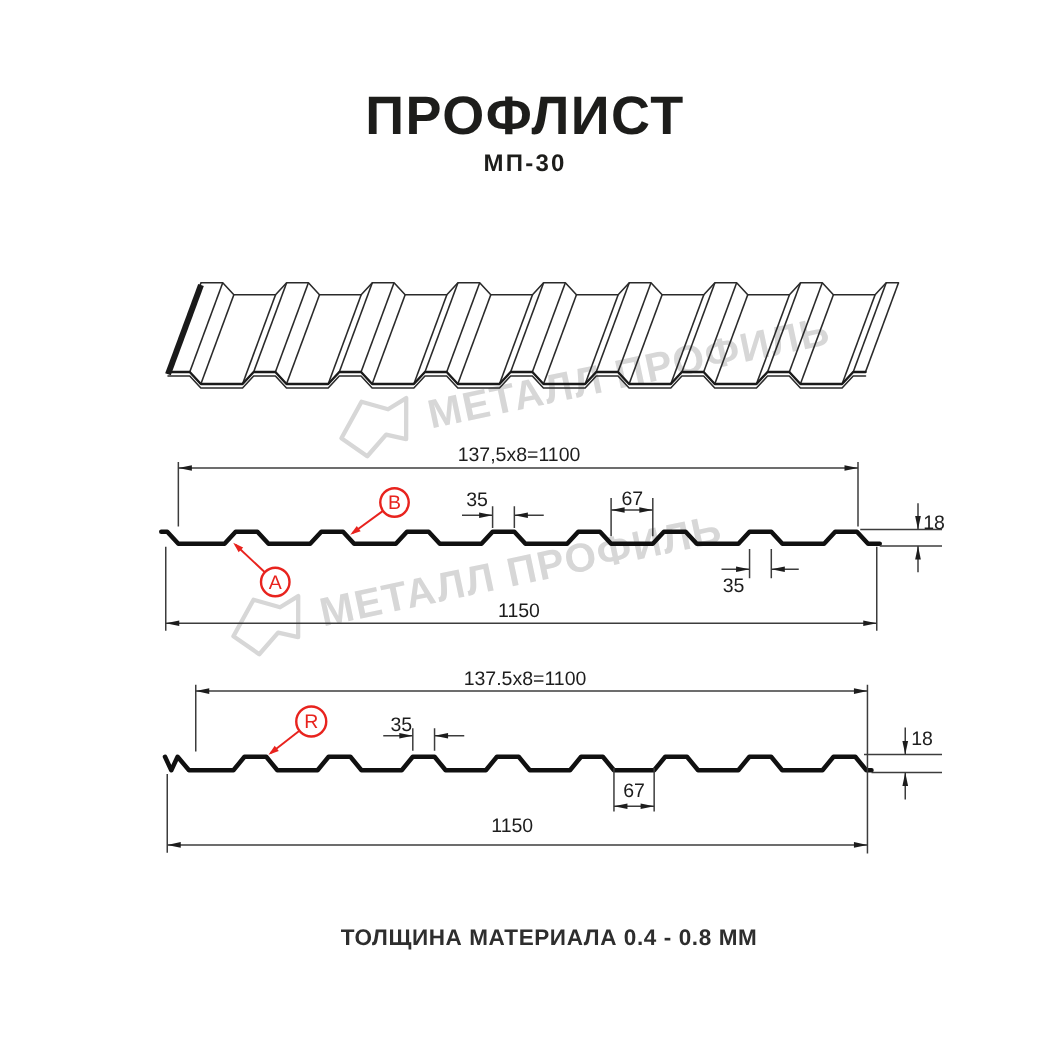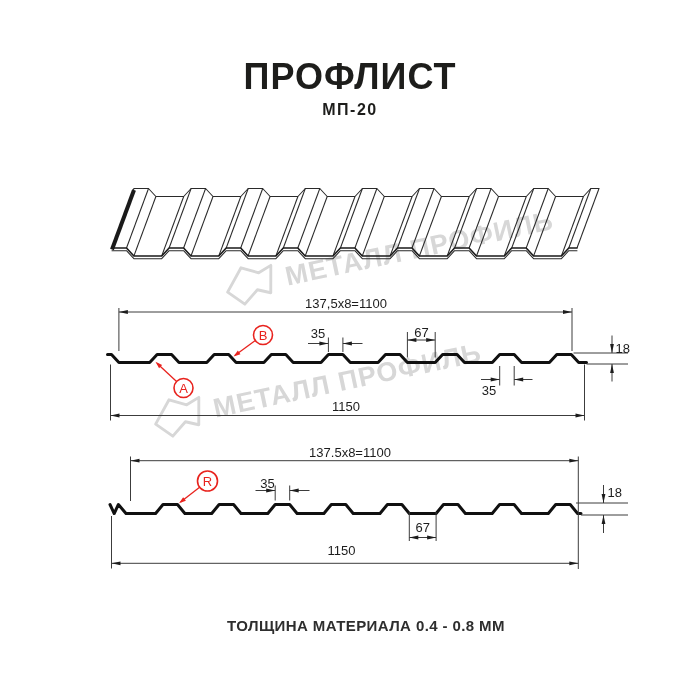--- a/index.html
+++ b/index.html
@@ -21,21 +21,21 @@
   #svg-lines{z-index:3;}
   text.dim{font-family:"Liberation Sans",sans-serif;font-size:13px;fill:#1d1d1d;}
   text.redletter{font-family:"Liberation Sans",sans-serif;font-size:13px;fill:#e8231e;}
 </style>
 </head>
 <body>
 
 <div class="page">
 
   <div class="title">ПРОФЛИСТ</div>
-  <div class="subtitle">МП-20</div>
+  <div class="subtitle">МП-30</div>
 
   <svg class="layer" id="svg-faces" viewBox="0 0 700 700">
     <g id="gFaces">
         <polygon points="112,248 126.5,248 148.5,188.5 134,188.5" fill="#ffffff"></polygon>
         <polygon points="126.5,248 133.9,256 155.9,196.5 148.5,188.5" fill="#ffffff"></polygon>
         <polygon points="133.9,256 161.7,256 183.7,196.5 155.9,196.5" fill="#ffffff"></polygon>
         <polygon points="161.7,256 169.1,248 191.1,188.5 183.7,196.5" fill="#ffffff"></polygon>
         <polygon points="169.1,248 183.6,248 205.6,188.5 191.1,188.5" fill="#ffffff"></polygon>
         <polygon points="183.6,248 191,256 213,196.5 205.6,188.5" fill="#ffffff"></polygon>
         <polygon points="191,256 218.79999999999998,256 240.79999999999998,196.5 213,196.5" fill="#ffffff"></polygon>

